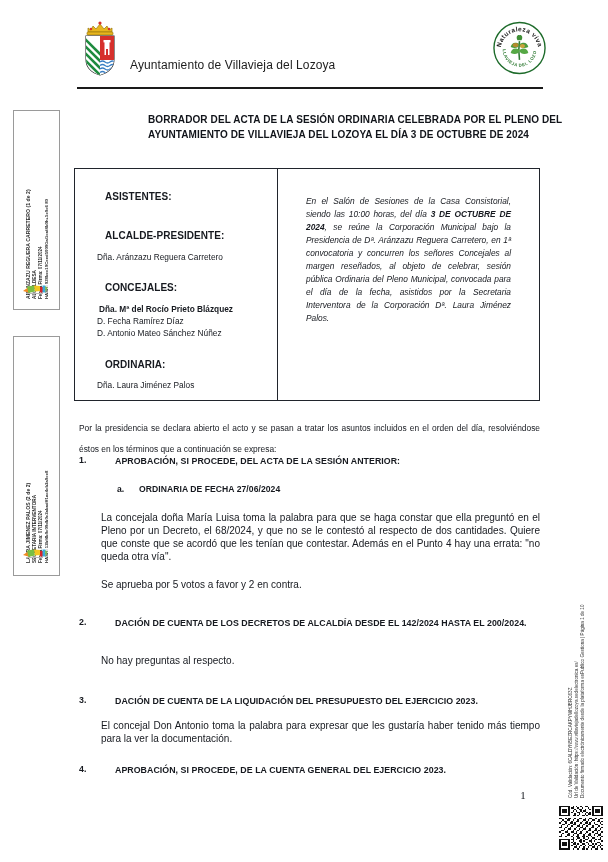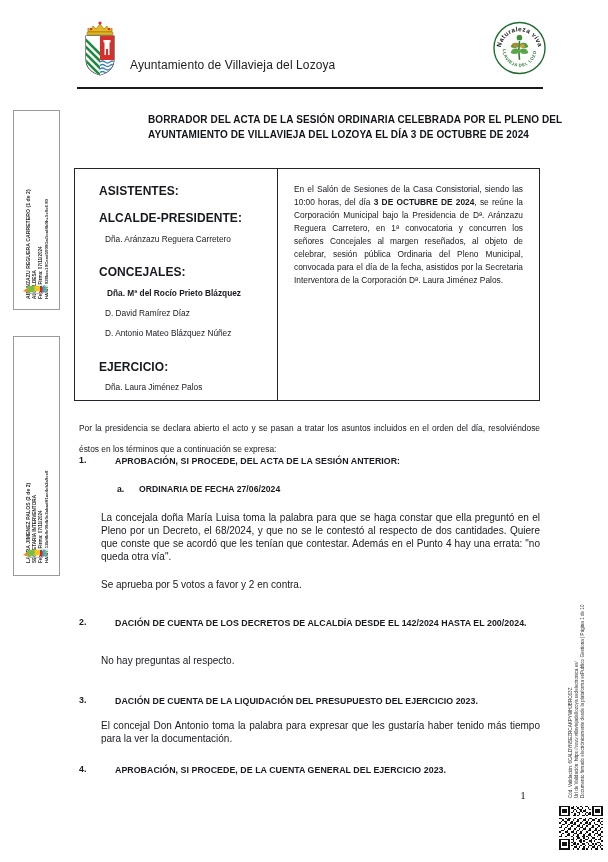--- a/index.html
+++ b/index.html
@@ -131,37 +131,38 @@
   #att-left {
     width: 203px;
     border-right: 1.2px solid #20242c;
     padding: 14px 0 0 22px;
   }
   #att-right {
     flex: 1;
     padding: 14px 16px 0 16px;
   }
   .att-h {
-    font-size: 12px;
+    font-size: 10px;
     font-weight: bold;
     letter-spacing: 0.05px;
-    margin: 2px;
+    margin: 8px;
     line-height: 12.4px;
   }
   .att-n {
     font-size: 8.3px;
-    margin: 8px;
+    margin: 0;
     line-height: 12.4px;
   }
   .att-gap { height: 11px; }
   #att-para {
     font-size: 8.35px;
     line-height: 13.0px;
     text-align: justify;
-    margin: 0;
+    margin: 12px;
+    font-style: italic;
   }
   #att-para b { font-weight: bold; }
 
   
   #intro {
     position: absolute;
     left: 79px; top: 418px;
     width: 461px;
     font-size: 8.4px;
     line-height: 21px;
@@ -554,24 +555,24 @@
 
   <div id="att-table">
     <div id="att-left">
       <div class="att-h">ASISTENTES:</div>
       <div class="att-gap"></div>
       <div class="att-h">ALCALDE-PRESIDENTE:</div>
       <div class="att-n">Dña. Aránzazu Reguera Carretero</div>
       <div class="att-gap"></div>
       <div class="att-h">CONCEJALES:</div>
       <div class="att-n" style="padding-left:2px;font-weight:bold;">Dña. Mª del Rocío Prieto Blázquez</div>
-      <div class="att-n">D. David Ramírez Díaz</div>
-      <div class="att-n">D. Antonio Mateo Blázquez Núñez</div>
+      <div class="att-n">D. Fecha Ramírez Díaz</div>
+      <div class="att-n">D. Antonio Mateo Sánchez Núñez</div>
       <div class="att-gap"></div>
-      <div class="att-h">EJERCICIO:</div>
+      <div class="att-h">ORDINARIA:</div>
       <div class="att-n">Dña. Laura Jiménez Palos</div>
     </div>
     <div id="att-right">
       <p id="att-para"><span>En el Salón de Sesiones de la Casa Consistorial, siendo las 10:00 horas, del día </span><b>3 DE OCTUBRE DE 2024</b><span>, se reúne la Corporación Municipal bajo la Presidencia de Dª. Aránzazu Reguera Carretero, en 1ª convocatoria y concurren los señores Concejales al margen reseñados, al objeto de celebrar, sesión pública Ordinaria del Pleno Municipal, convocada para el día de la fecha, asistidos por la Secretaria Interventora de la Corporación Dª. Laura Jiménez Palos.</span></p>
     </div>
   </div>
 
   <div id="intro">Por la presidencia se declara abierto el acto y se pasan a tratar los asuntos incluidos en el orden del día, resolviéndose éstos en los términos que a continuación se expresa:</div>
 
   <div class="item" id="item1">

